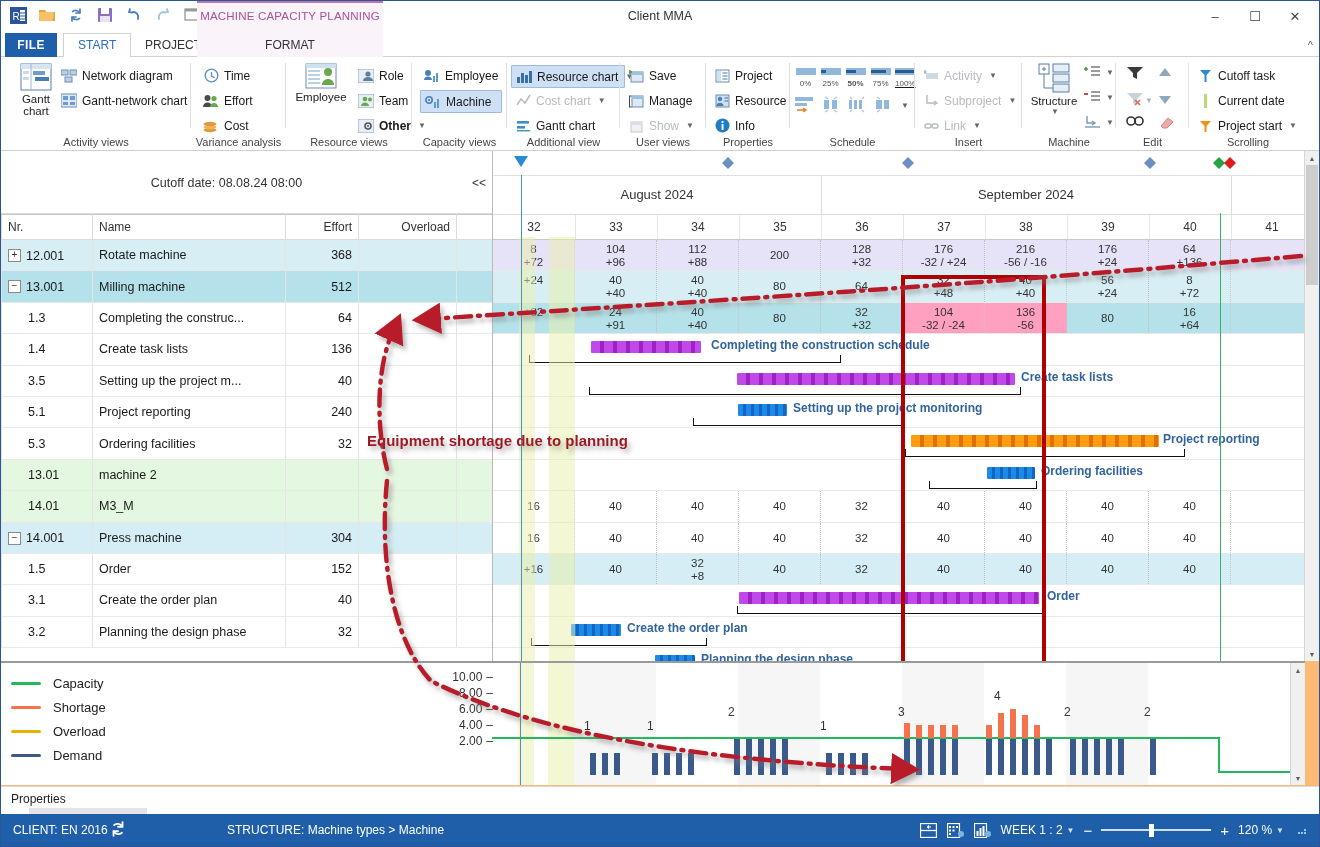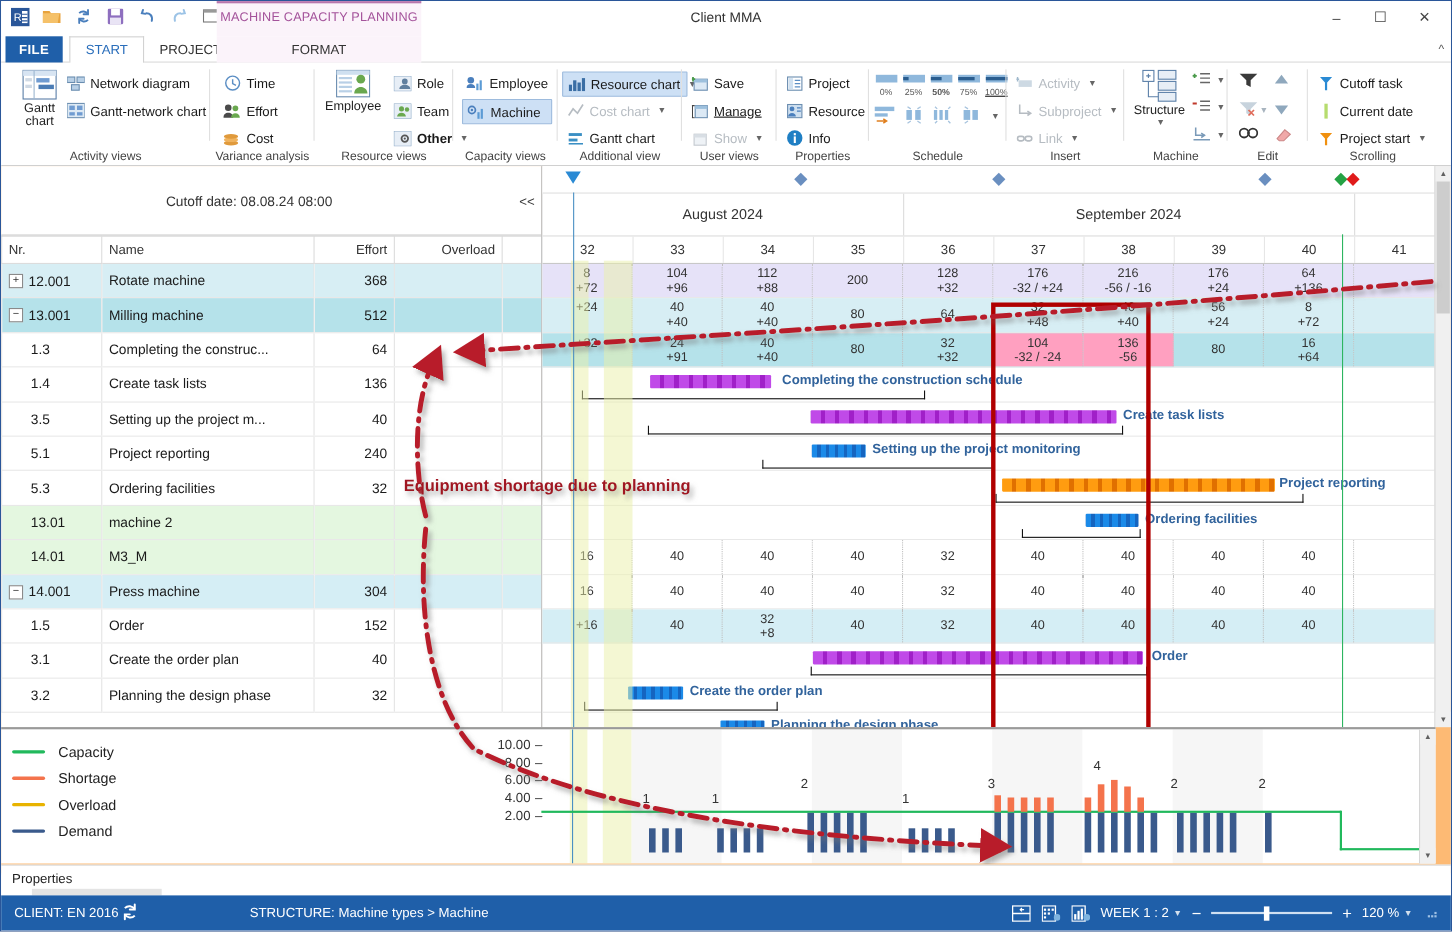--- a/index.html
+++ b/index.html
@@ -426,21 +426,21 @@
       <div class="smbtn" style="left:4px;top:8px;">
         <span class="ico">
             <svg width="15" height="14" viewBox="0 0 15 14">
               <rect x="2" y="3" width="12" height="10" fill="#dce9f5" stroke="#6a8db0"></rect>
               <rect x="2" y="3" width="12" height="3" fill="#9dc0dd"></rect>
               <path d="M1 1v4M-1 3h4" stroke="#4a9a4a" stroke-width="1.6"></path>
             </svg>
           </span>
         <span>Save</span>
       </div>
-      <div class="smbtn" style="left:4px;top:33px;text-decoration:underline;">
+      <div class="smbtn" style="left:4px;top:33px;">
         <span class="ico">
             <svg width="15" height="14" viewBox="0 0 15 14">
               <rect x="3" y="2" width="11" height="11" fill="#dce9f5" stroke="#6a8db0"></rect>
               <rect x="3" y="2" width="11" height="3" fill="#9dc0dd"></rect>
               <path d="M0.5 2v11M-0.5 2h3M-0.5 13h3" stroke="#444" stroke-width="1"></path>
             </svg>
           </span>
         <span>Manage</span>
       </div>
       <div class="smbtn dis" style="left:4px;top:58px;">
@@ -522,21 +522,21 @@
             </svg>
           <div style="font-size:8px;color:#555;font-weight:bold;">50%</div>
         </div>
         <div style="width:21px;text-align:center;cursor:pointer;">
           <svg width="20" height="9" viewBox="0 0 20 9">
               <rect x="0" y="1" width="20" height="7" fill="#8fb8dc"></rect>
               <rect x="0" y="3" width="15" height="3" fill="#2a5d8f"></rect>
             </svg>
           <div style="font-size:8px;color:#555;">75%</div>
         </div>
-        <div style="width:21px;text-align:right;cursor:pointer;text-decoration:underline;">
+        <div style="width:21px;text-align:left;cursor:pointer;text-decoration:underline;">
           <svg width="20" height="9" viewBox="0 0 20 9">
               <rect x="0" y="1" width="20" height="7" fill="#8fb8dc"></rect>
               <rect x="0" y="3" width="20" height="3" fill="#2a5d8f"></rect>
             </svg>
           <div style="font-size:8px;color:#555;">100%</div>
         </div>
       </div>
       <div style="position:absolute;left:5px;top:38px;display:flex;gap:6px;align-items:flex-start;">
         <div><svg width="20" height="18" viewBox="0 0 20 18">
               <rect x="0" y="2" width="18" height="4" fill="#8fb8dc"></rect>

